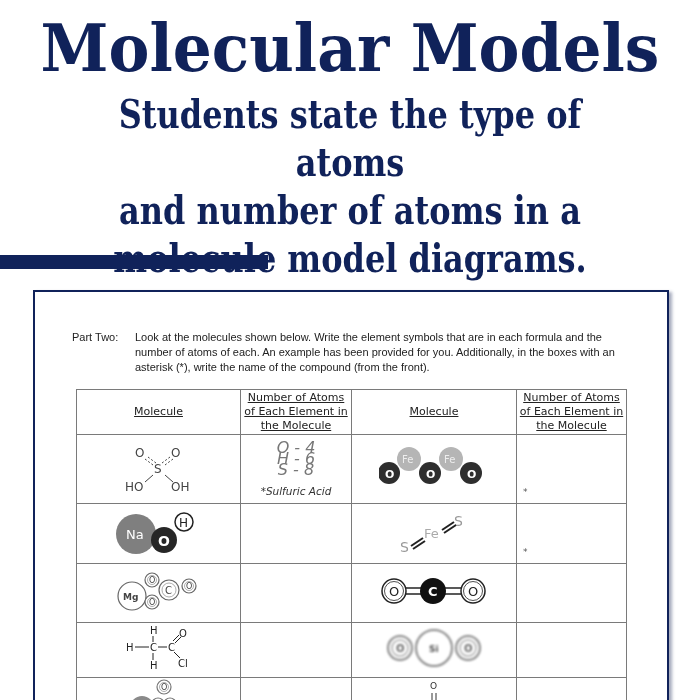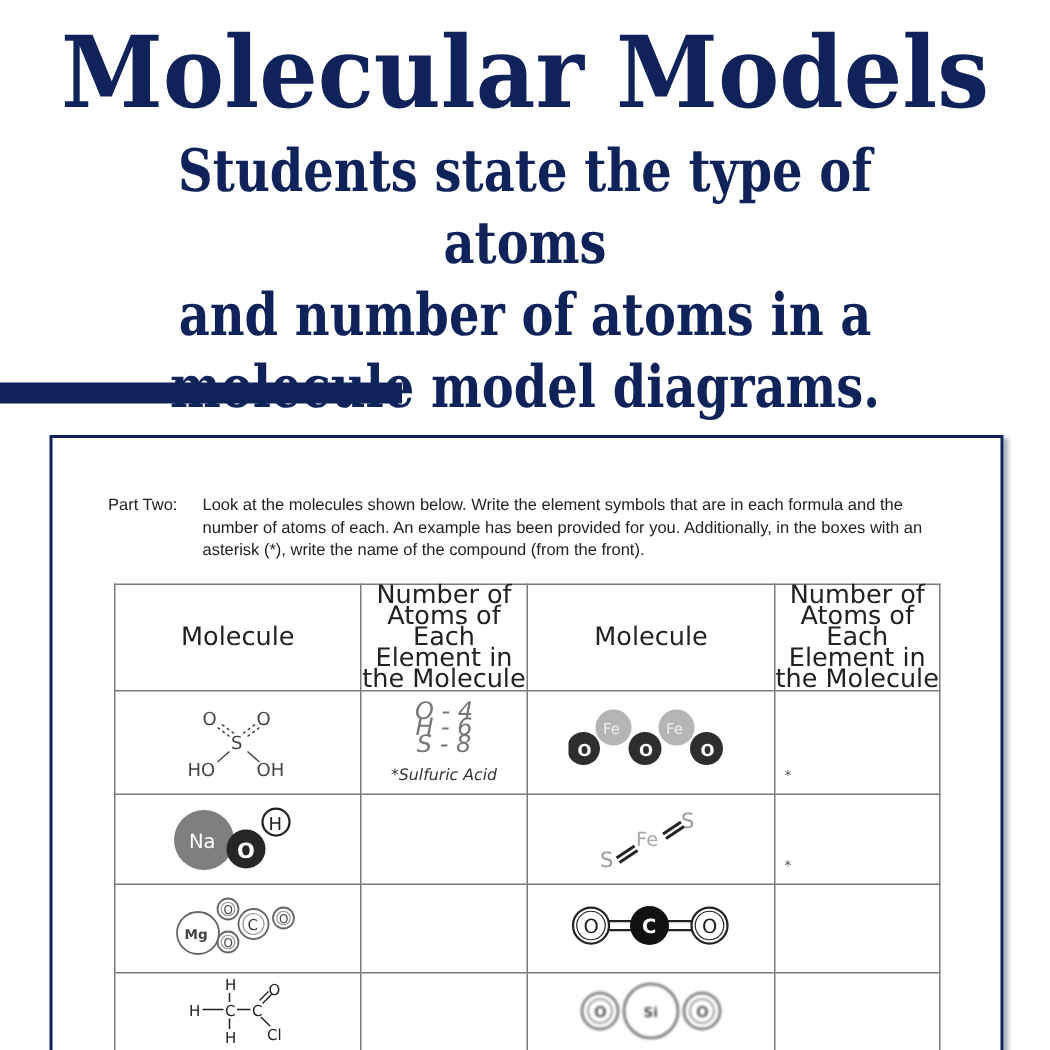--- a/index.html
+++ b/index.html
@@ -6,21 +6,21 @@
   body { width:700px; height:700px; position:relative; overflow:hidden; font-family:"DejaVu Serif", serif; }
   .title { position:absolute; left:0; width:700px; top:8px; text-align:center; color:#10225a; font-family:"DejaVu Serif", serif; font-weight:bold; font-size:66px; line-height:80px; letter-spacing:0px; transform:scaleX(0.93); }
   .subtitle { position:absolute; left:0; width:700px; top:90px; text-align:center; color:#10225a; font-family:"DejaVu Serif", serif; font-weight:bold; font-size:39px; line-height:48px; transform:scaleX(0.82); transform-origin:center; }
   .bar { position:absolute; left:0; top:255px; width:268px; height:14px; background:#10225a; }
   .card { position:absolute; left:33px; top:290px; width:632px; height:440px; border:2px solid #10225a; background:#fff; box-shadow:3px 2px 3px rgba(60,70,110,0.45); }
   .instructions { position:absolute; left:72px; top:330px; width:560px; font-family:"Liberation Sans", sans-serif; font-size:11px; line-height:15px; color:#222; }
   .instructions .lbl { position:absolute; left:0; top:0; }
   .instructions .txt { margin-left:63px; }
   table.ws { position:absolute; left:76px; top:389px; border-collapse:collapse; font-family:"DejaVu Sans", sans-serif; color:#222; }
   table.ws td, table.ws th { border:1px solid #7a7a7a; padding:0; text-align:center; vertical-align:middle; font-weight:normal; }
-  table.ws th { font-size:17px; line-height:14px; height:44px; }
+  table.ws th { font-size:11px; line-height:14px; height:44px;text-decoration:underline; }
   .c1 { width:163px; } .c2 { width:110px; } .c3 { width:164px; } .c4 { width:109px; }
   .r { height:59px; position:relative; }
   .ex { font-family:"DejaVu Sans", sans-serif; font-style:italic; color:#777; font-size:16px; line-height:11px; }
   .ex-name { font-style:italic; color:#333; font-size:10.5px; margin-top:10px; }
   .ast { position:absolute; left:6px; bottom:6px; font-size:9px; color:#555; }
   .cellrel { position:relative; height:100%; }
   svg text { font-family:"DejaVu Sans", sans-serif; }
 </style>
 </head>
 <body>

